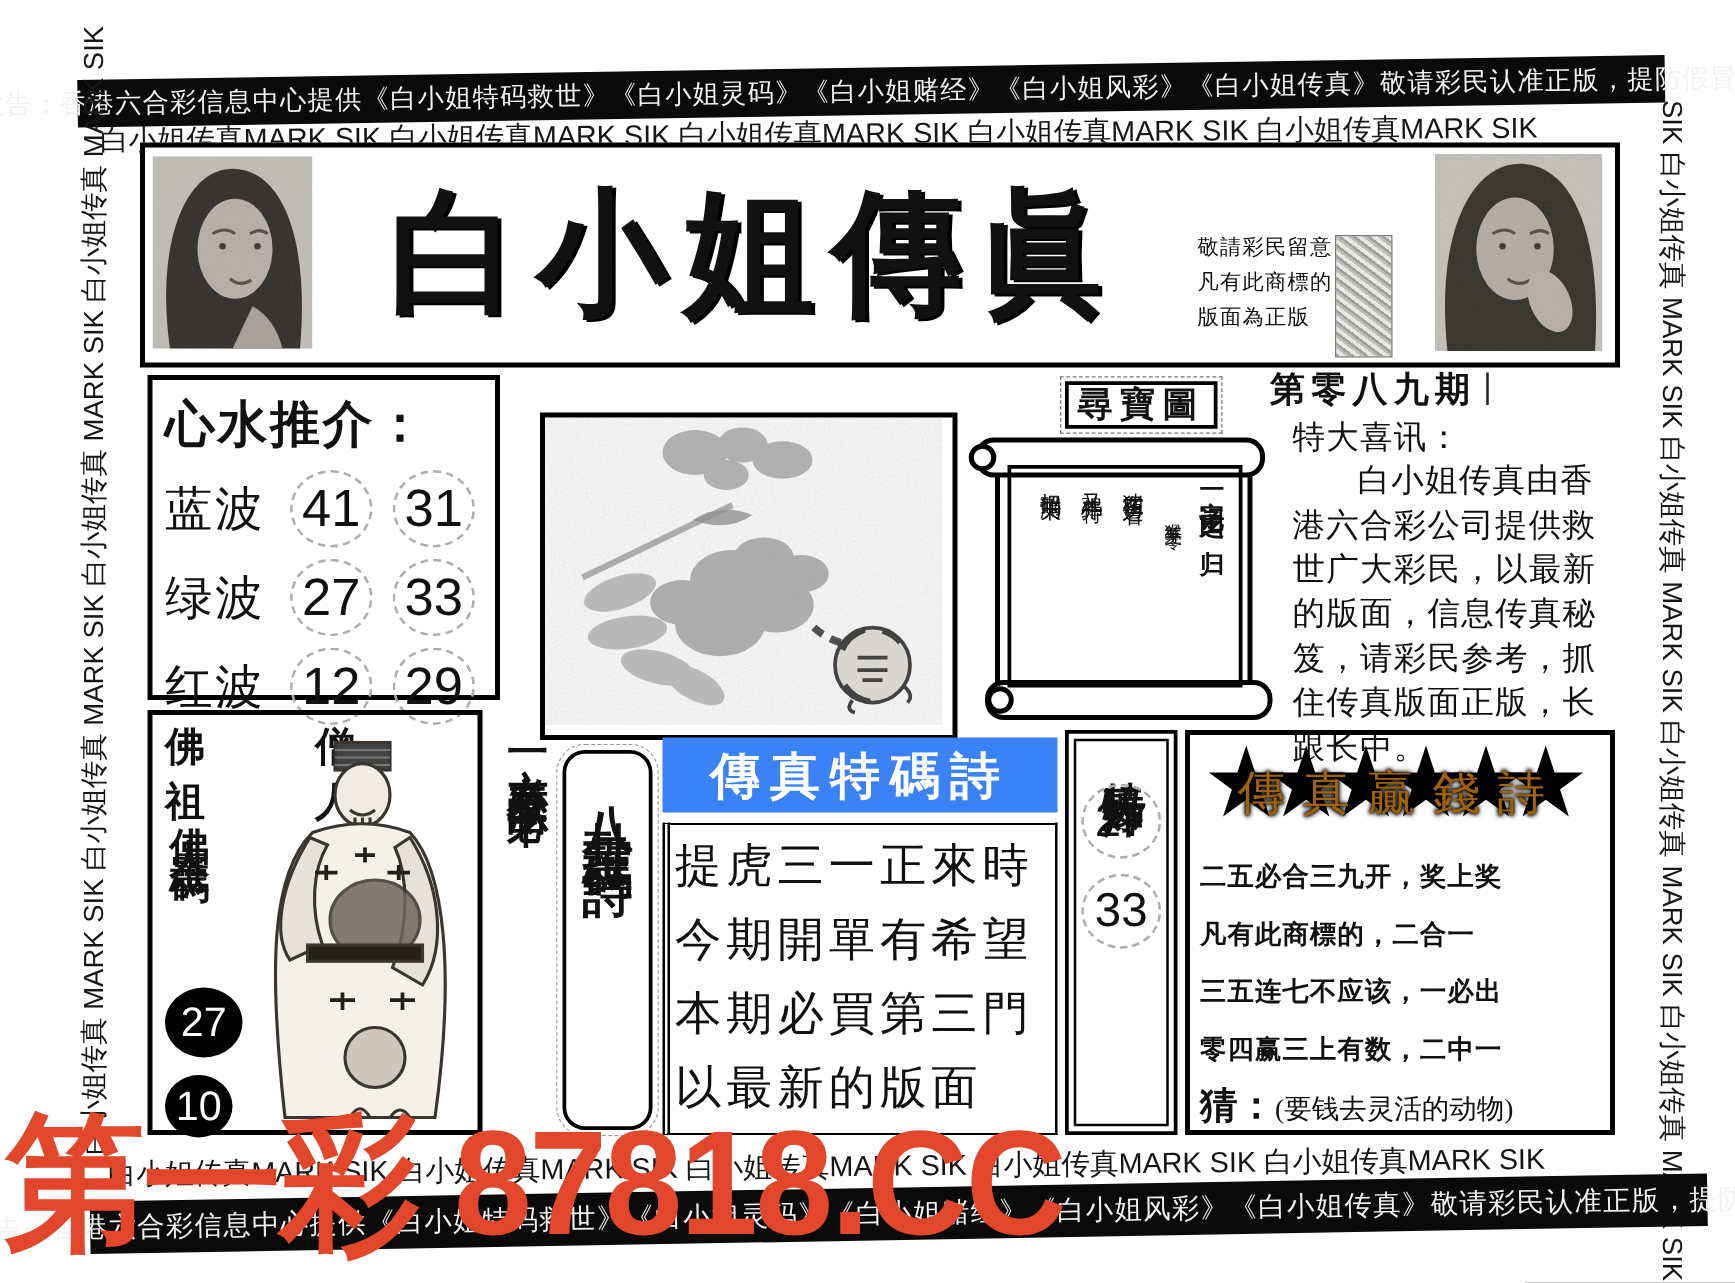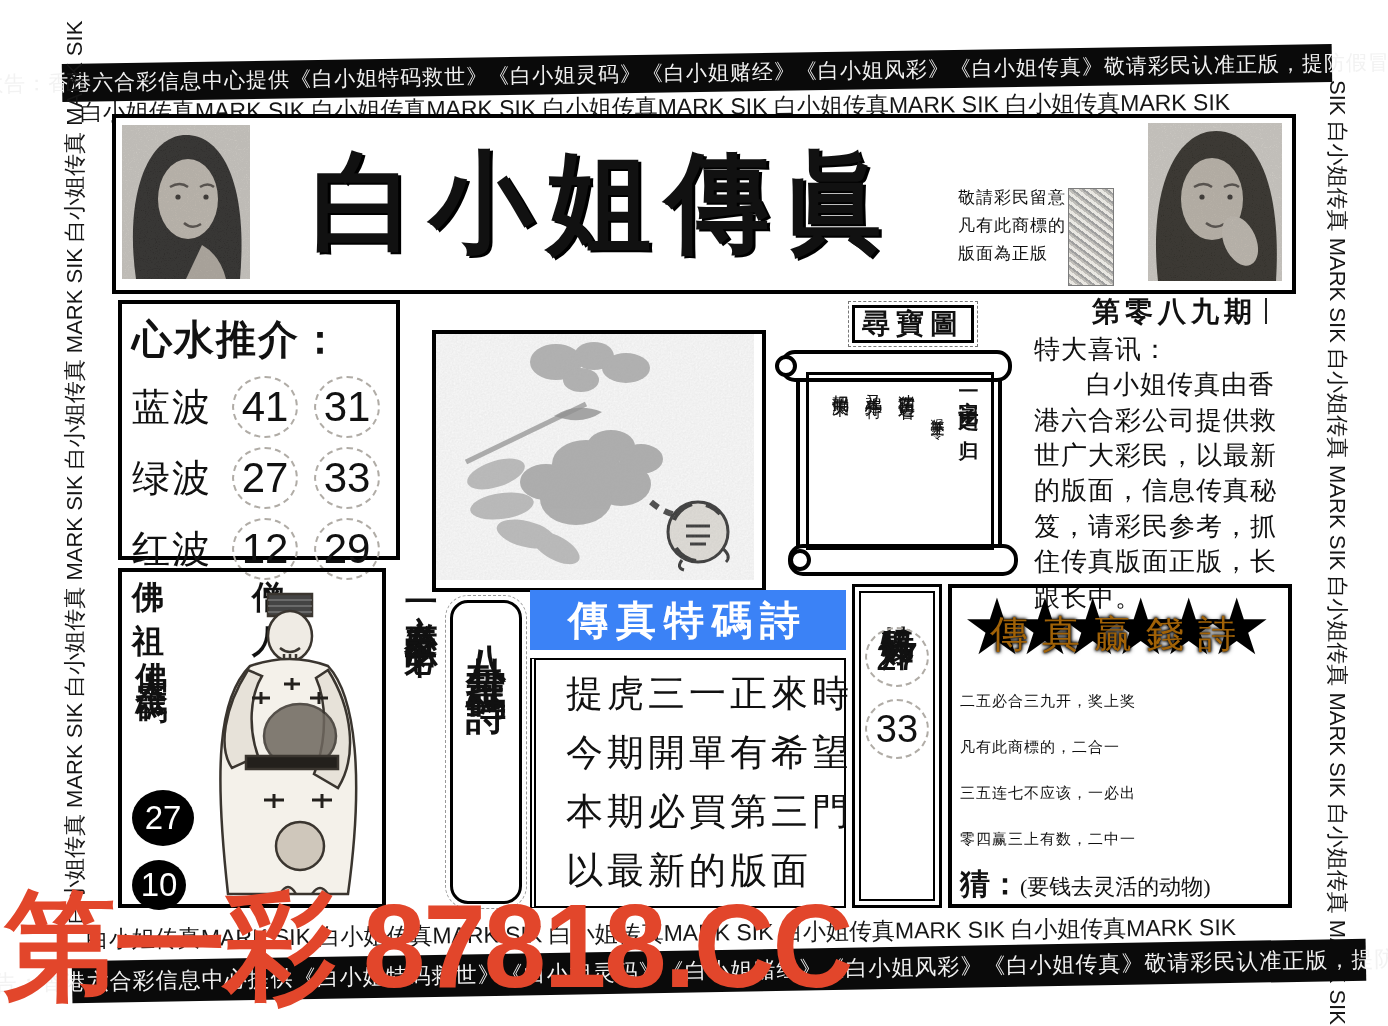--- a/index.html
+++ b/index.html
@@ -21,21 +21,21 @@
   .photo{position:absolute;overflow:hidden;}
   .photo.pleft{left:6px;top:7px;width:128px;height:154px;}
   .photo.pright{left:1032px;top:5px;width:134px;height:158px;}
   .bigtitle{position:absolute;left:140px;top:6px;width:700px;height:160px;display:flex;align-items:center;
             justify-content:center;font-size:104px;font-weight:bold;letter-spacing:14px;white-space:nowrap;
             text-shadow:3px 2px 0 #000;transform:scaleY(1.05);}
   .mast-notice{position:absolute;left:842px;top:66px;width:125px;font-size:17px;line-height:1.65;
                white-space:pre-line;letter-spacing:1px;}
   .stamp{position:absolute;left:952px;top:70px;width:44px;height:96px;border:1px solid #666;
          background:repeating-linear-gradient(37deg,#8f8f8f 0 2px,#e6e3de 2px 5px,#b5b2ac 5px 7px);opacity:.85;}
-  .issue{position:absolute;left:1092px;top:293px;font-size:28px;letter-spacing:5px;font-weight:bold;}
+  .issue{position:absolute;left:1016px;top:293px;font-size:28px;letter-spacing:5px;font-weight:bold;}
   .issue:after{content:"";display:inline-block;width:2px;height:26px;background:#222;margin-left:8px;vertical-align:-3px;}
   
   .tips{position:absolute;left:118px;top:300px;width:282px;height:260px;border:4px solid #000;padding:8px 10px;box-sizing:border-box;}
   .tips-title{font-size:40px;font-weight:bold;letter-spacing:2px;}
   .tips-row{display:flex;align-items:center;gap:16px;font-size:38px;margin-top:9px;}
   .tips-row .lbl{letter-spacing:2px;margin-right:4px;}
   .ncirc{width:62px;height:58px;border:2px dashed #b0aca6;border-radius:50%;display:flex;align-items:center;
          justify-content:center;font-size:42px;font-family:"Liberation Sans", sans-serif;}
   
   .art{position:absolute;left:432px;top:330px;width:326px;height:254px;border:4px solid #000;background:#fff;}
@@ -67,35 +67,35 @@
   .b-art{position:absolute;left:66px;top:16px;}
   
   .slogan{position:absolute;left:398px;top:584px;height:330px;writing-mode:vertical-rl;font-size:33px;
           letter-spacing:5px;font-weight:bold;}
   .bagua{position:absolute;left:450px;top:600px;width:72px;height:304px;border:3px solid #000;border-radius:18px;
          outline:1px dashed #999;outline-offset:4px;display:flex;align-items:flex-start;justify-content:center;box-sizing:border-box;}
   .bagua span{writing-mode:vertical-rl;font-size:40px;font-weight:bold;letter-spacing:12px;margin-top:10px;}
   .sp-header{position:absolute;left:530px;top:590px;width:316px;height:60px;background:#3b82f6;color:#fff;
              display:flex;align-items:center;justify-content:center;font-size:40px;font-weight:bold;letter-spacing:8px;}
   .sp-box{position:absolute;left:530px;top:658px;width:316px;height:250px;border:2px solid #000;
-          border-left:6px double #000;padding:4px 0 0 30px;box-sizing:border-box;}
+          border-left:6px double #000;padding:4px 0 0 4px;box-sizing:border-box;}
   .sp-line{font-size:37px;line-height:59px;letter-spacing:4px;white-space:nowrap;}
   .explode{position:absolute;left:852px;top:584px;width:90px;height:324px;border:3px solid #000;padding:4px;box-sizing:border-box;}
   .explode .in{border:2px solid #000;width:100%;height:100%;display:flex;flex-direction:column;align-items:center;box-sizing:border-box;}
   .explode .t{writing-mode:vertical-rl;font-size:33px;font-weight:bold;letter-spacing:4px;margin-top:6px;}
   .explode .ncirc{margin-top:12px;width:60px;height:56px;font-size:38px;}
   
   .win{position:absolute;left:948px;top:584px;width:344px;height:324px;border:4px solid #000;
        padding:2px 8px;box-sizing:border-box;}
   .win-header{position:relative;height:88px;display:flex;align-items:center;justify-content:center;}
   .win-header .stars{position:absolute;font-size:78px;letter-spacing:-22px;color:#000;top:-8px;left:2px;
                      font-family:"DejaVu Sans", sans-serif;}
   .win-header .txt{position:relative;color:#a16207;font-size:38px;font-weight:normal;letter-spacing:14px;
                    text-shadow:0 0 3px #000,0 0 3px #000,0 0 5px #000;}
-  .win-line{font-size:15px;line-height:46px;letter-spacing:1px;white-space:nowrap;font-weight:normal;}
+  .win-line{font-size:21px;line-height:46px;letter-spacing:1px;white-space:nowrap;font-weight:bold;}
   .win-guess{margin-top:2px;font-size:22px;}
   .win-guess .g{font-size:30px;font-weight:bold;}
   
   .watermark{position:absolute;left:4px;top:872px;font-size:112px;font-weight:bold;
              font-family:"Liberation Sans", sans-serif;color:#e2462b;white-space:nowrap;z-index:40;
              letter-spacing:-2px;transform:scaleY(1.06);}
 </style>
 </head>
 <body>
 

